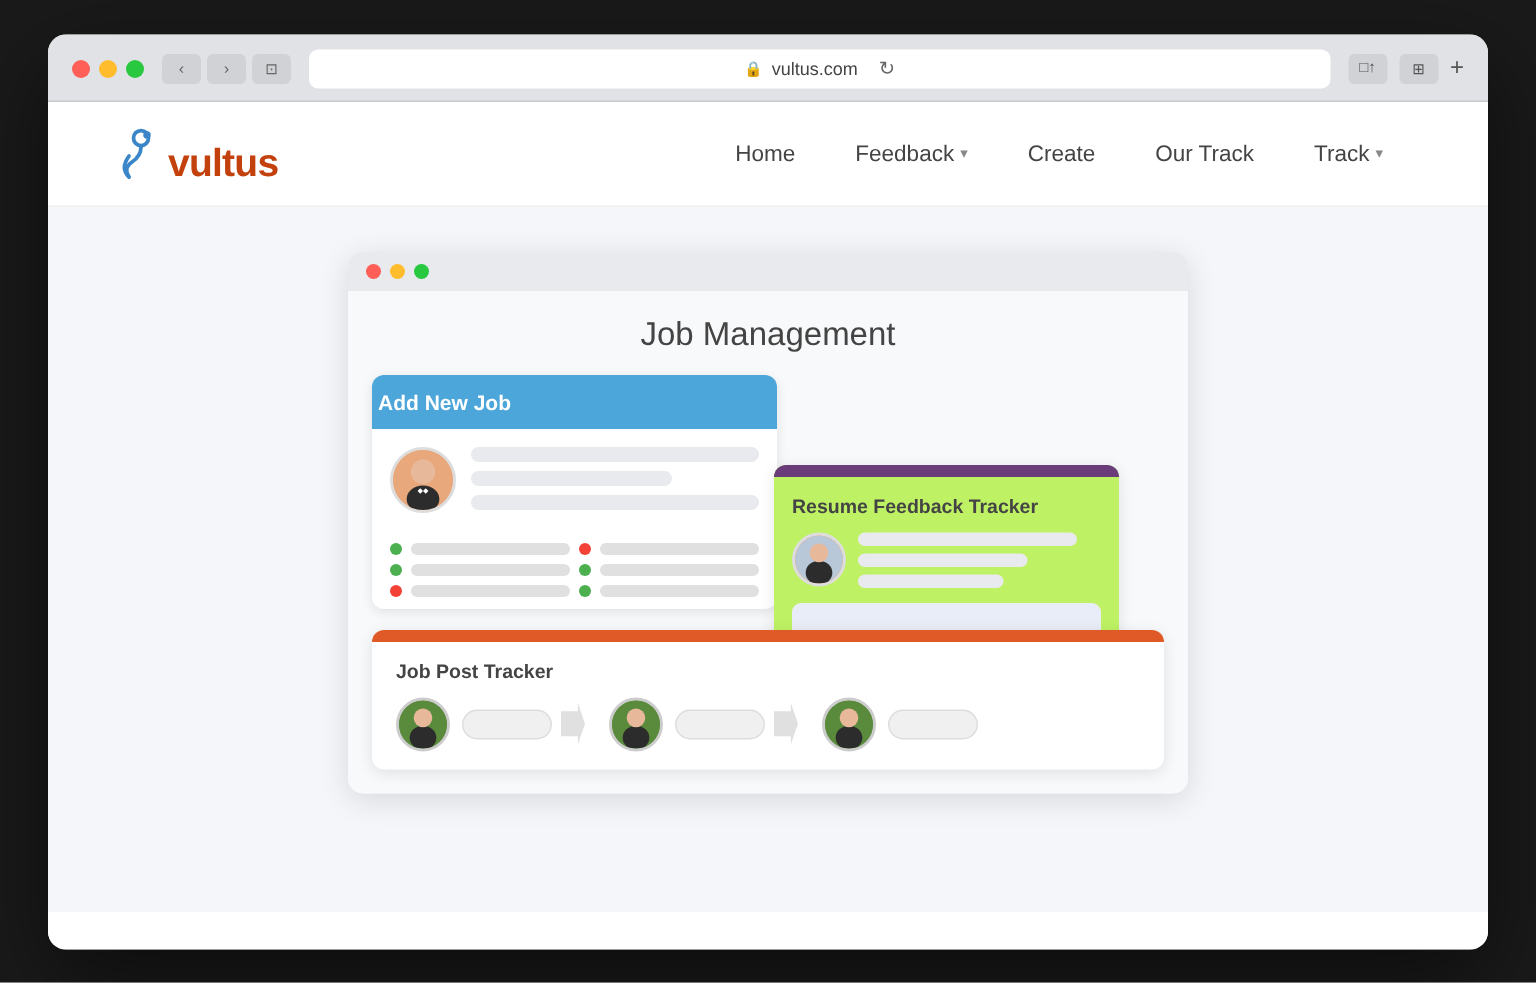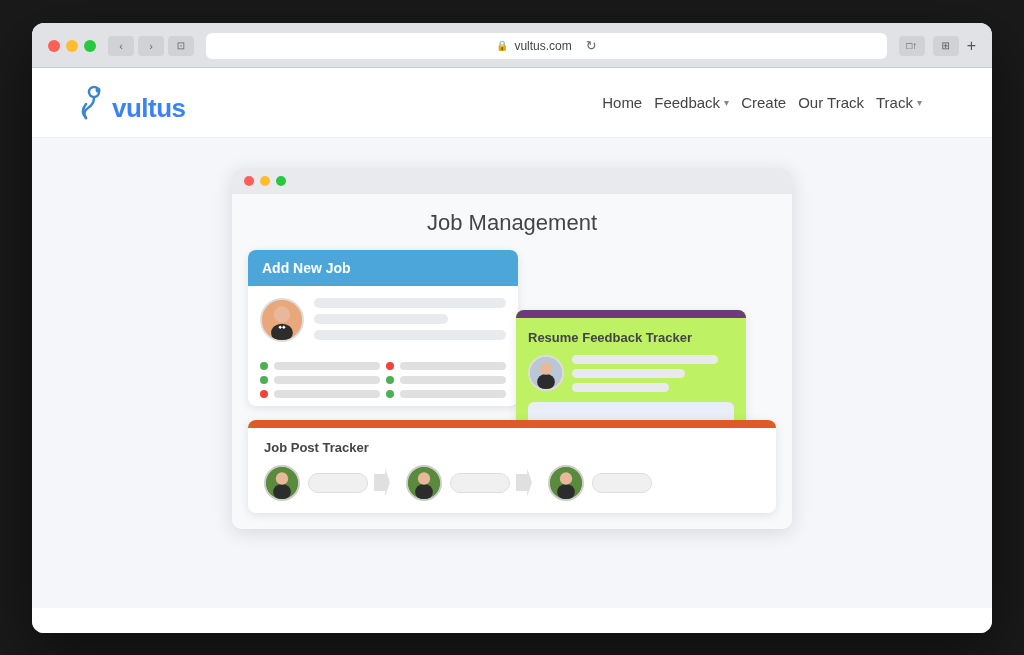--- a/index.html
+++ b/index.html
@@ -133,29 +133,29 @@
     .logo {
       display: flex;
       align-items: center;
       gap: 4px;
       margin-right: auto;
     }
 
     .logo-text {
       font-size: 26px;
       font-weight: 600;
-      color: #3b82f6;
+      color: #c2410c;
       letter-spacing: -0.5px;
       margin-top: 13px;
     }
 
     .nav-links {
       display: flex;
       align-items: center;
-      gap: 12px;
+      gap: 40px;
       margin-right: 30px;
     }
 
     .nav-link {
       font-size: 15px;
       color: #444;
       cursor: pointer;
       display: flex;
       align-items: center;
       gap: 4px;
@@ -234,21 +234,21 @@
       border-radius: 8px;
       overflow: hidden;
       box-shadow: 0 2px 8px rgba(0,0,0,0.1);
       width: 270px;
       position: relative;
     }
 
     .job-card-header {
       background: #4da6d9;
       color: white;
-      padding: 10px 14px;
+      padding: 10px 4px;
       font-size: 14px;
       font-weight: 600;
     }
 
     .job-card-body {
       padding: 12px;
       display: flex;
       gap: 10px;
     }
 

